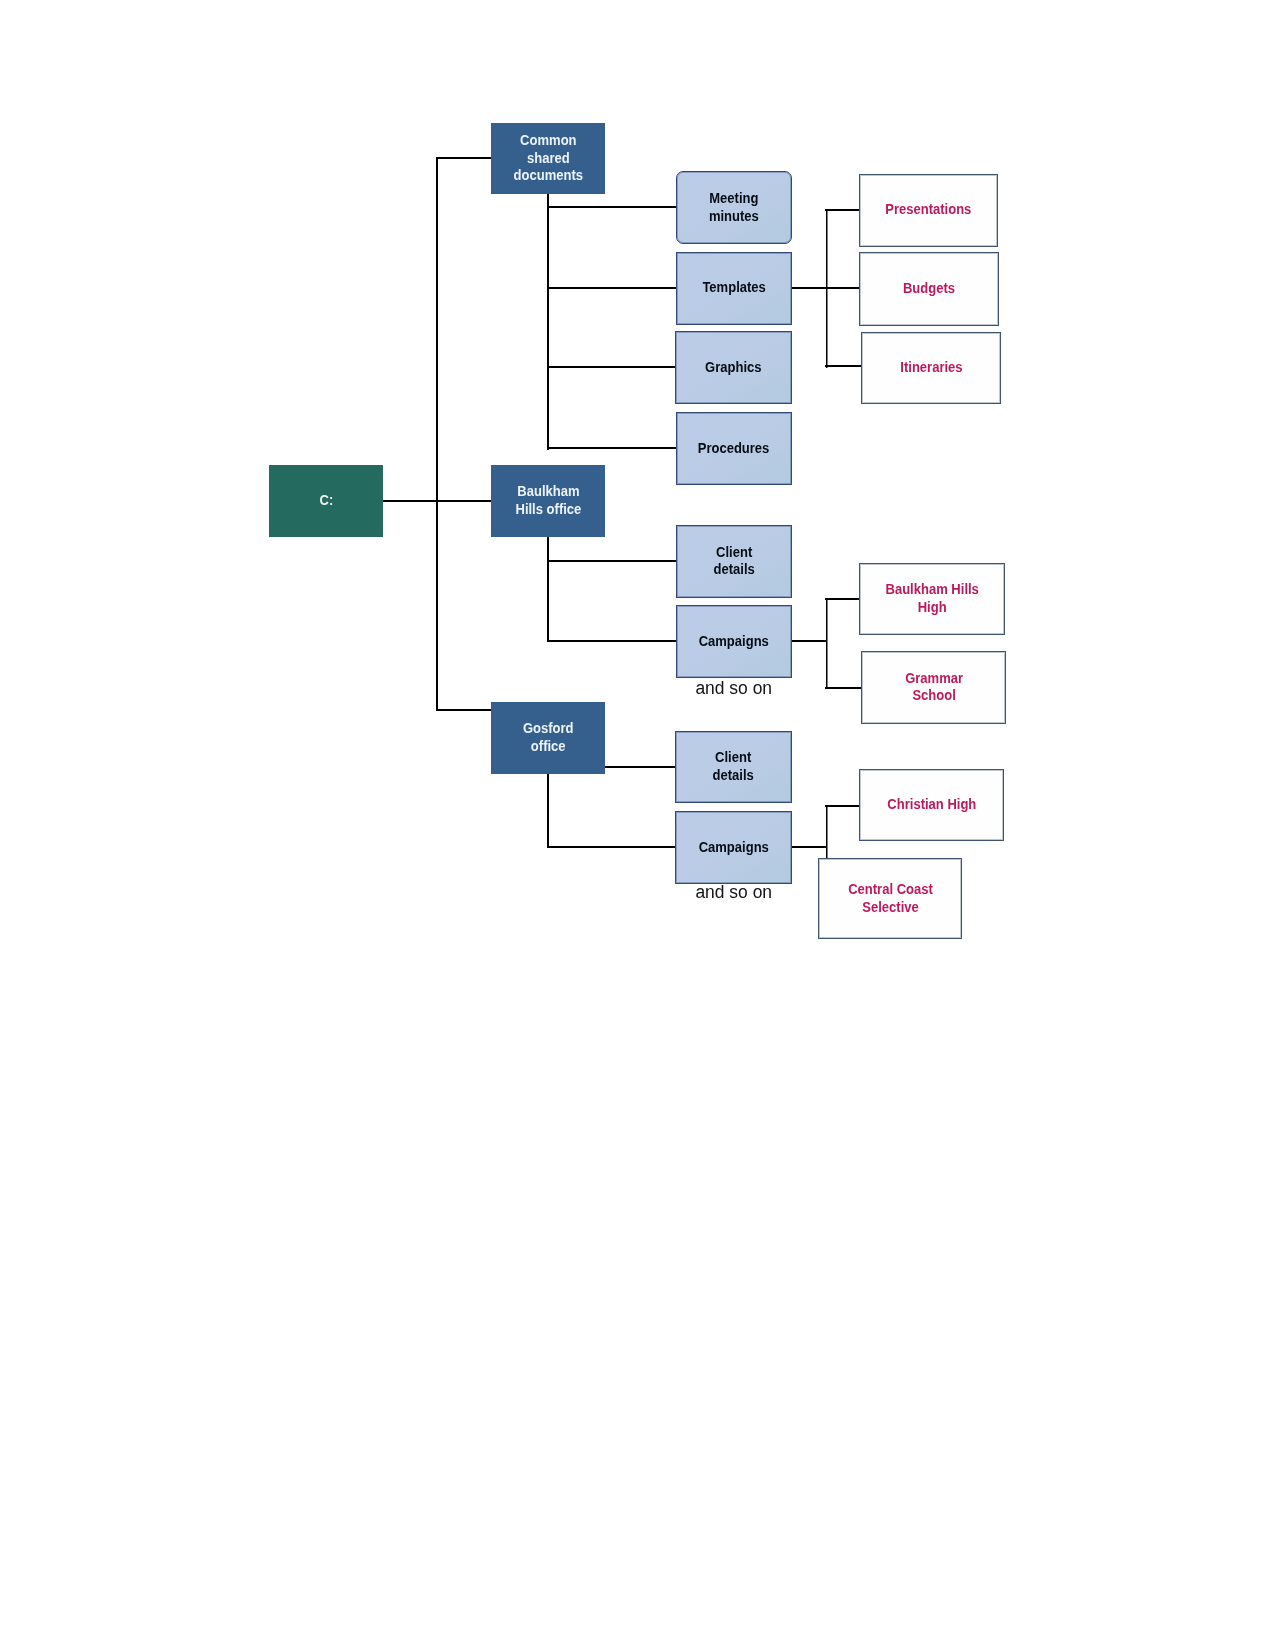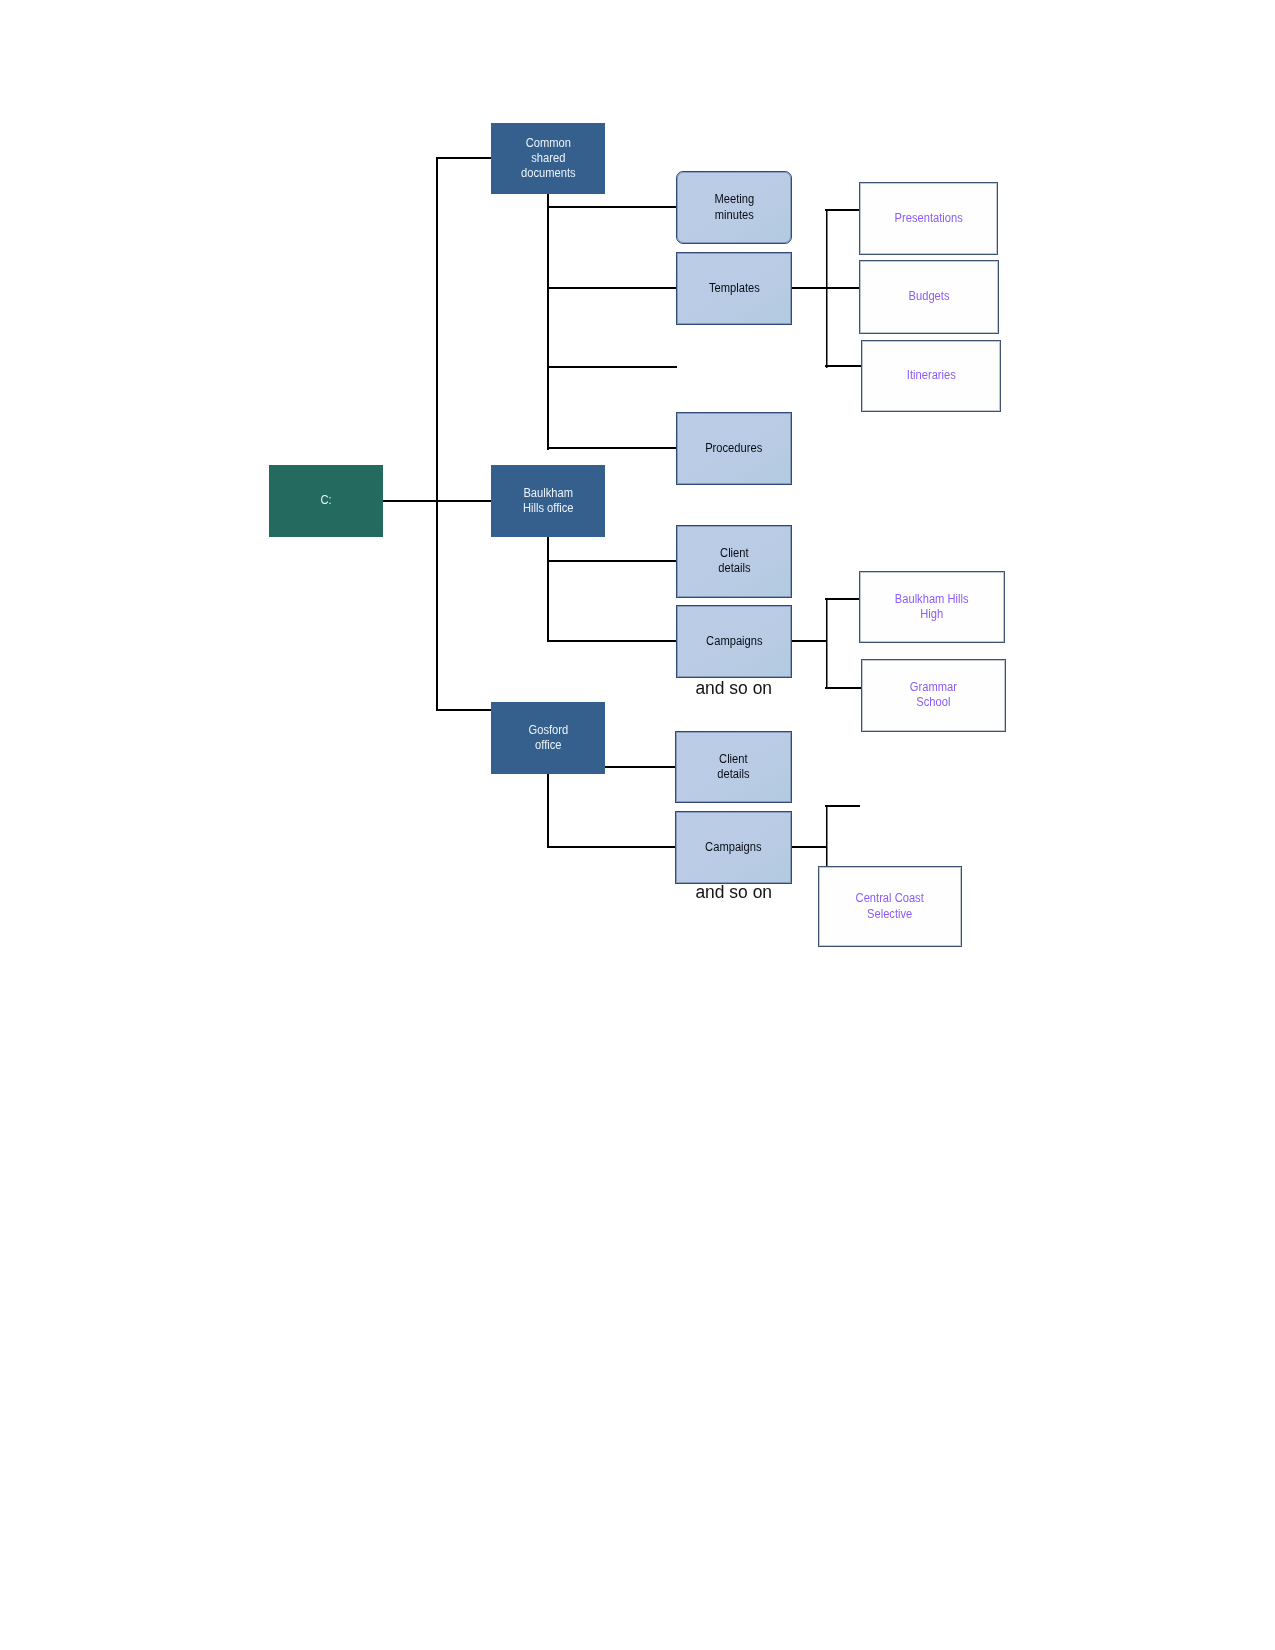--- a/index.html
+++ b/index.html
@@ -4,31 +4,31 @@
 <title>Folder structure diagram</title>
 <style>
   html,body{margin:0;padding:0;}
   body{width:1275px;height:1650px;background:#ffffff;
        font-family:"Liberation Sans",sans-serif;overflow:hidden;
        -webkit-font-smoothing:antialiased;}
   #stage{position:relative;width:1275px;height:1650px;}
 
   .node{position:absolute;box-sizing:border-box;display:flex;
         align-items:center;justify-content:center;text-align:center;
-        font-weight:normal;font-size:12px;line-height:1.27;z-index:5;}
+        font-weight:bold;font-size:14px;line-height:1.27;z-index:5;}
   .node > span{display:block;white-space:nowrap;
                transform:scaleX(0.93) translateZ(0);transform-origin:center center;}
 
   .n-root{background:#246A5F;color:#E9F2F1;}
   .n-l1  {background:#35608E;color:#ECF3FA;}
   .n-l2  {background:linear-gradient(150deg,#BBCDE6 0%,#BACCE5 55%,#B2CAE0 100%);
           border:1px solid #33497A;color:#060C14;
           box-shadow:inset 0 0 0 1px rgba(51,73,122,0.36);}
-  .n-l3  {background:#FEFEFF;border:1px solid #3E5470;color:#8b5cf6;
-          box-shadow:inset 0 0 0 1px rgba(62,84,112,0.32);margin-top:8px;}
+  .n-l3  {background:#FEFEFF;border:1px solid #3E5470;color:#be185d;
+          box-shadow:inset 0 0 0 1px rgba(62,84,112,0.32);}
 
   .cap{position:absolute;font-size:18px;font-weight:normal;color:#131313;
        text-align:center;line-height:1.2;z-index:5;white-space:nowrap;
        transform:scaleX(0.97) translateZ(0);transform-origin:center center;}
 
   .ln{position:absolute;background:#000000;z-index:1;}
   .ln-thin{position:absolute;z-index:1;
            background:linear-gradient(to right,#000 0 50%,rgba(0,0,0,0.5) 50% 100%);}
 </style>
 </head>
@@ -88,20 +88,23 @@
   </div>
 
   <div class="node n-l2" style="left:676.1px;top:171.2px;width:115.7px;height:72.7px;border-radius:7px;">
     <span>Meeting<br>minutes</span>
   </div>
 
   <div class="node n-l2" style="left:676.1px;top:251.8px;width:115.7px;height:72.9px;text-align:center;">
     <span>Templates</span>
   </div>
 
+  <div class="node n-l2" style="left:675.3px;top:331.2px;width:116.5px;height:72.5px;">
+    <span>Graphics</span>
+  </div>
 
   <div class="node n-l2" style="left:676.1px;top:412.1px;width:115.7px;height:72.6px;justify-content:center;">
     <span>Procedures</span>
   </div>
 
   <div class="node n-l3" style="left:859.1px;top:174px;width:139.2px;height:72.5px;">
     <span>Presentations</span>
   </div>
 
   <div class="node n-l3" style="left:859.2px;top:252.3px;width:139.4px;height:73.6px;">
@@ -131,18 +134,21 @@
 
   <div class="node n-l2" style="left:675.1px;top:730.9px;width:116.8px;height:72.5px;">
     <span>Client<br>details</span>
   </div>
 
   <div class="node n-l2" style="left:675.1px;top:811px;width:116.8px;height:72.8px;">
     <span>Campaigns</span>
   </div>
   <div class="cap" style="left:676px;top:881.6px;width:115.5px;">and so on</div>
 
+  <div class="node n-l3" style="left:859.4px;top:769px;width:144.8px;height:72.2px;">
+    <span>Christian High</span>
+  </div>
 
   <div class="node n-l3" style="left:818px;top:858.2px;width:144.3px;height:81px;">
     <span>Central Coast<br>Selective</span>
   </div>
 
 </div>
 
 </body></html>

